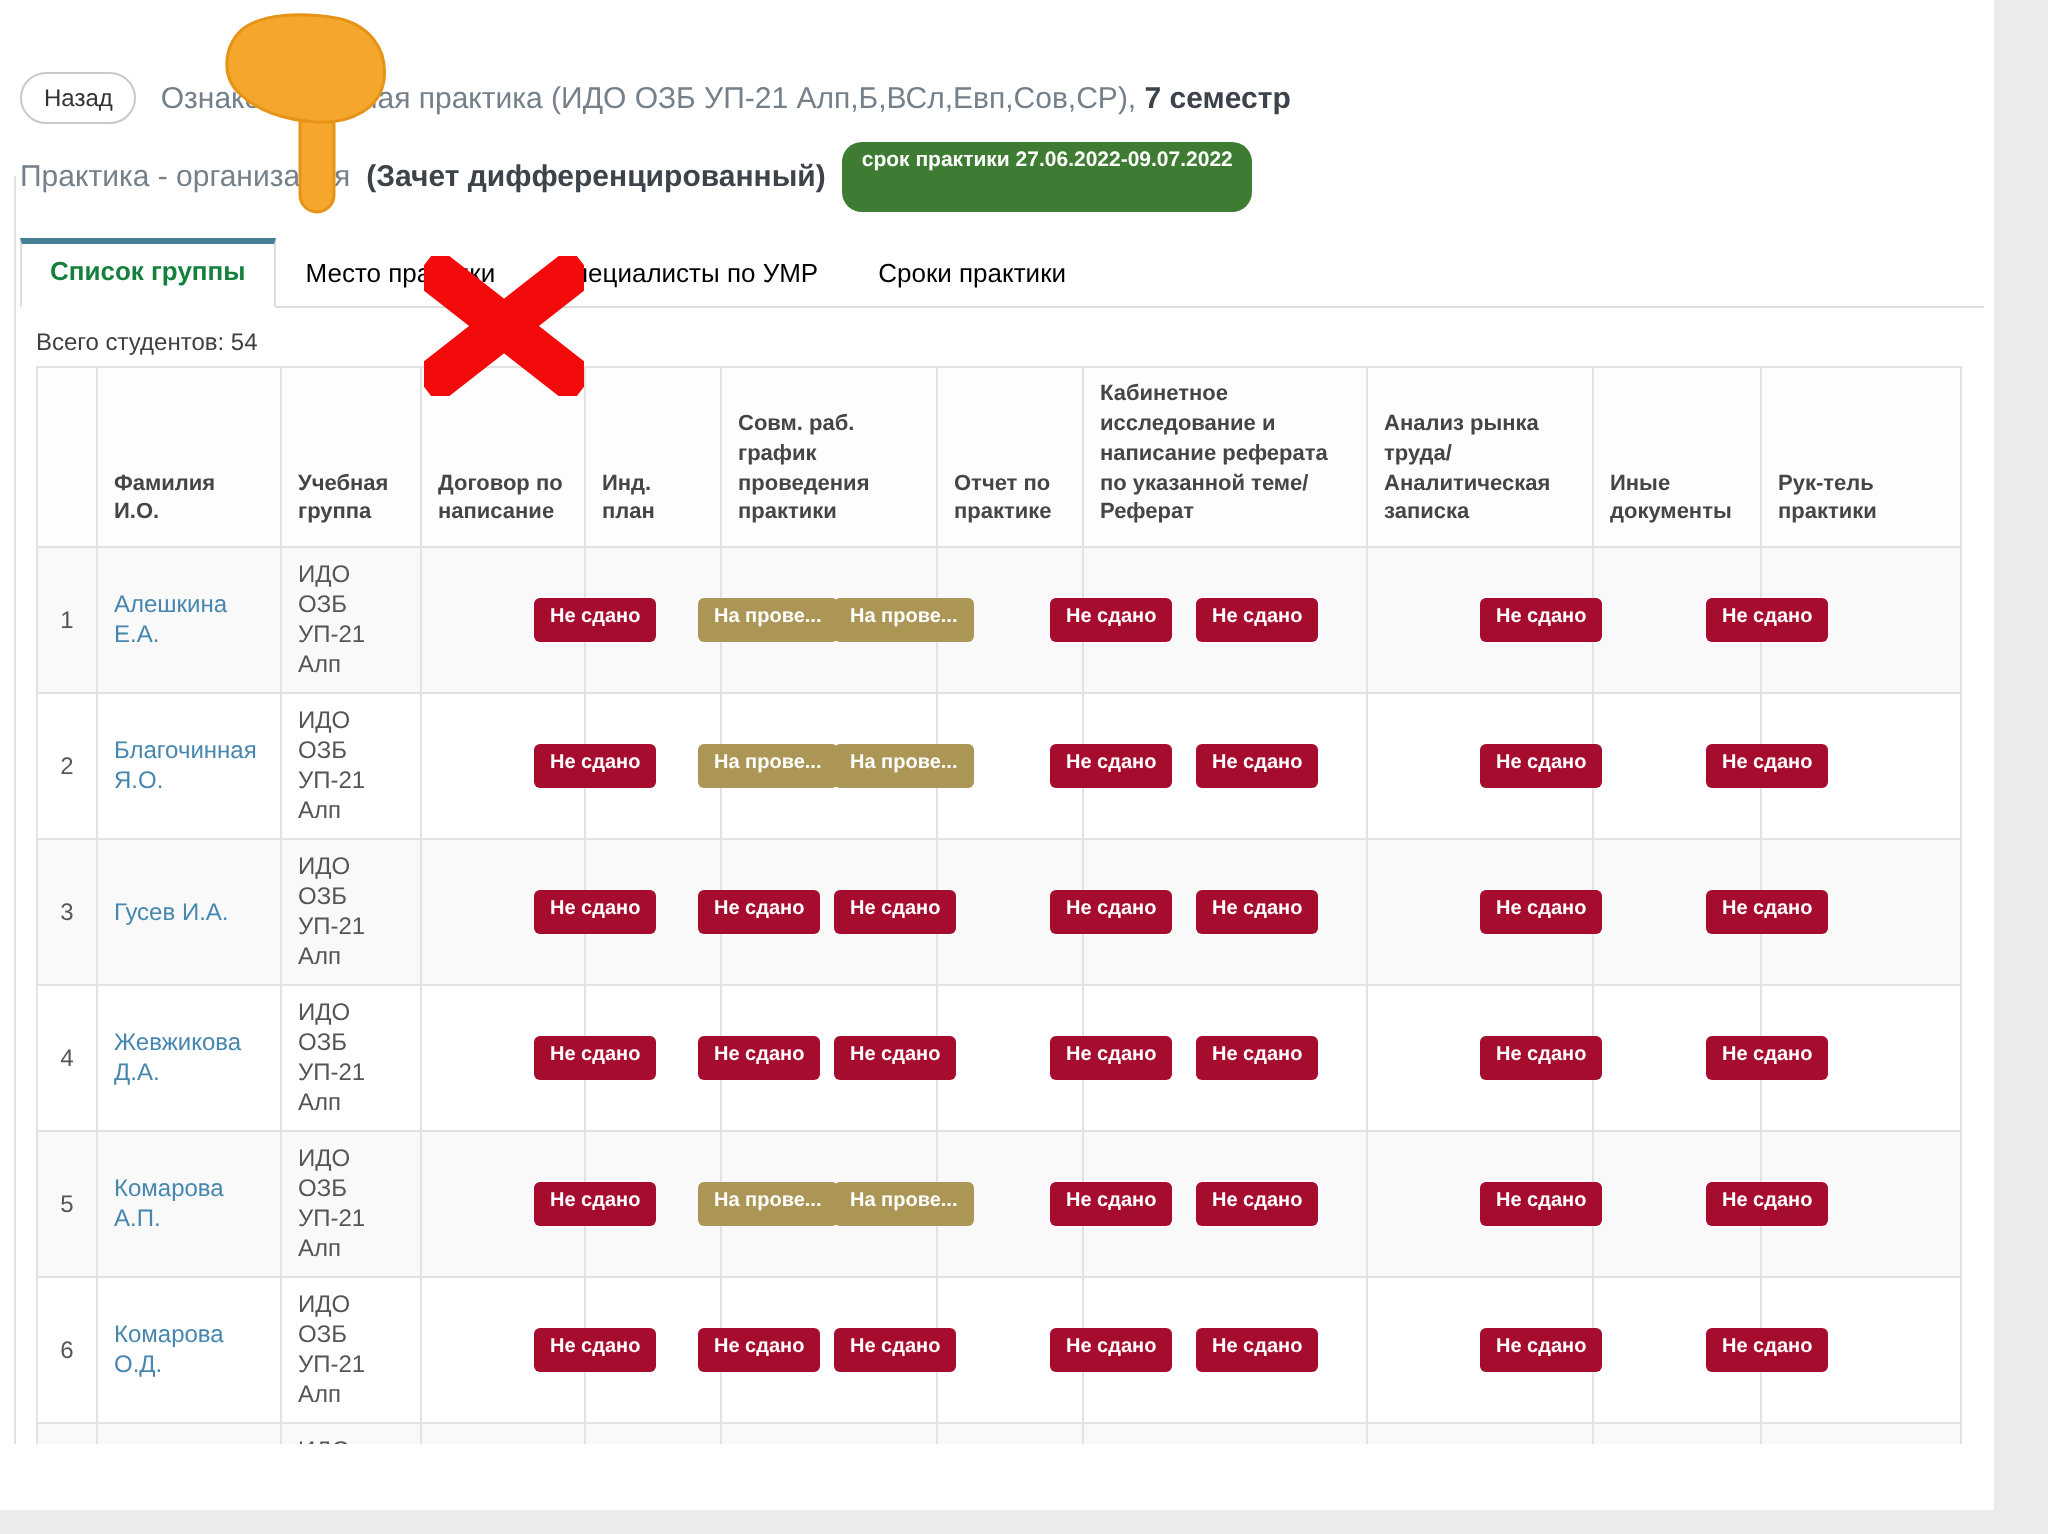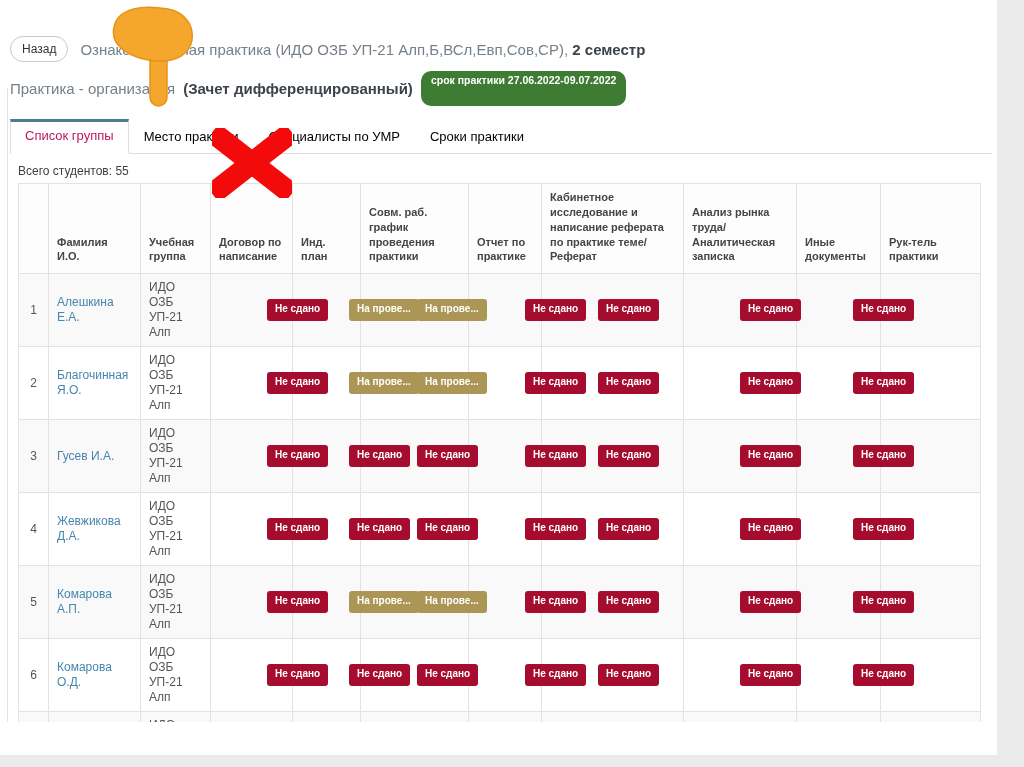--- a/index.html
+++ b/index.html
@@ -30,21 +30,21 @@
     padding:3px 10px 20px; border-radius:10px; white-space:nowrap;
   }
 
   .tabs { display:flex; border-bottom:1px solid #ddd; margin-top:13px; width:982px; }
   .tab {
     padding:9px 14px 10px; font-size:13px; color:#000000; cursor:pointer;
     margin-bottom:-1px; border:1px solid transparent; border-bottom:none;
   }
   .tab.active {
     background:#fff; border-color:#ddd; border-top:3px solid var(--tab_accent,#467e96);
-    color:#be185d; font-weight:normal; padding-top:6px;
+    color:#15803d; font-weight:bold; padding-top:6px;
     border-bottom:1px solid #fff;
   }
 
   .summary { font-size:12px; color:#3f3f3f; margin:10px 0 5px 8px; }
 
   table.grid { border-collapse:collapse; table-layout:fixed; width:962px; margin-left:8px; font-size:12px; }
   .grid th, .grid td { border:1px solid #e2e2e2; padding:6px 8px; }
   .grid thead th {
     vertical-align:bottom; text-align:left; font-size:11px; line-height:1.35;
     color:#454545; font-weight:bold; height:66px; background:#fdfdfd; padding-bottom:9px;
@@ -65,37 +65,37 @@
 </style>
 </head>
 <body>
 
 <div class="slide">
   <div class="app">
     <div class="edge-line"></div>
 
     <div class="header-line1">
       <button class="back-btn">Назад</button>
-      <div class="title"><span>Ознакомительная практика (ИДО ОЗБ УП-21 Алп,Б,ВСл,Евп,Сов,СР),</span> <b>2 семестр</b></div>
+      <div class="title"><span>Ознакомительная практика (ИДО ОЗБ УП-21 Алп,Б,ВСл,Евп,Сов,СР),</span> <b>7 семестр</b></div>
     </div>
 
     <div class="subtitle">
       <span>Практика - организация</span>
       <b>(Зачет дифференцированный)</b>
       <span class="period-pill">срок практики 27.06.2022-09.07.2022</span>
     </div>
 
     <div class="tabs">
       <div class="tab active">Список группы</div>
       <div class="tab">Место практики</div>
       <div class="tab">Специалисты по УМР</div>
       <div class="tab">Сроки практики</div>
     </div>
 
-    <div class="summary">Всего студентов: 55</div>
+    <div class="summary">Всего студентов: 54</div>
 
     <table class="grid">
       <colgroup>
         <col style="width:30px">
           <col style="width:92px">
           <col style="width:70px">
         <col style="width:82px">
           <col style="width:68px">
           <col style="width:108px">
         <col style="width:73px">
@@ -106,21 +106,21 @@
       </colgroup>
       <thead>
         <tr id="head-row">
             <th></th>
             <th>Фамилия И.О.</th>
             <th>Учебная группа</th>
             <th>Договор по написание</th>
             <th>Инд. план</th>
             <th>Совм. раб. график проведения практики</th>
             <th>Отчет по практике</th>
-            <th>Кабинетное исследование и написание реферата по практике теме/Реферат</th>
+            <th>Кабинетное исследование и написание реферата по указанной теме/Реферат</th>
             <th>Анализ рынка труда/ Аналитическая записка</th>
             <th>Иные документы</th>
             <th>Рук-тель практики</th>
           </tr>
       </thead>
       <tbody id="table-body">
           <tr>
             <td class="num">1</td>
             <td class="name"><a href="#">Алешкина Е.А.</a></td>
             <td class="group">ИДО ОЗБ УП-21 Алп</td>

